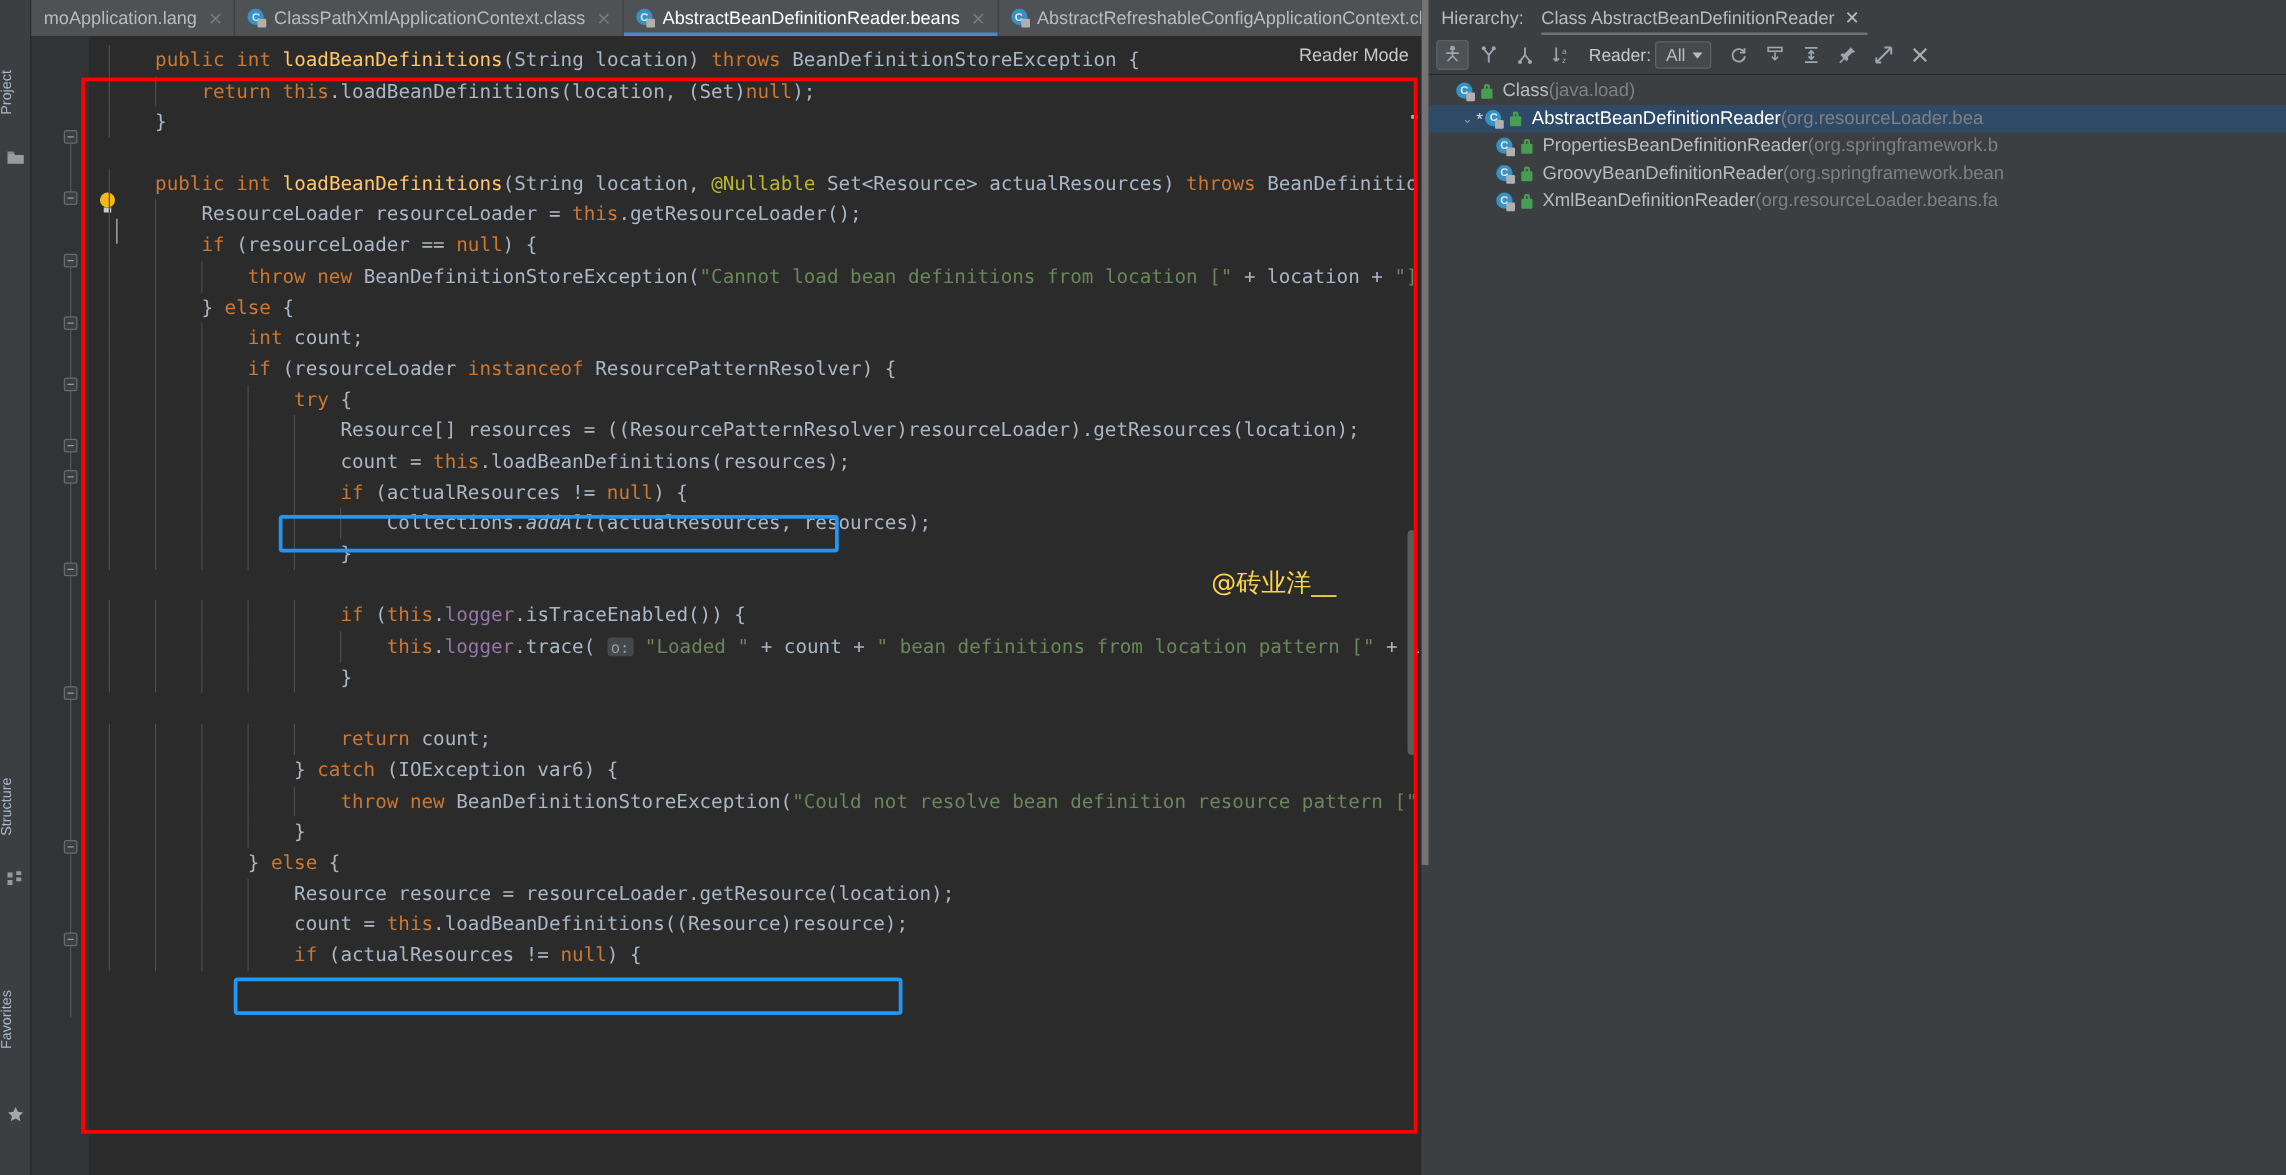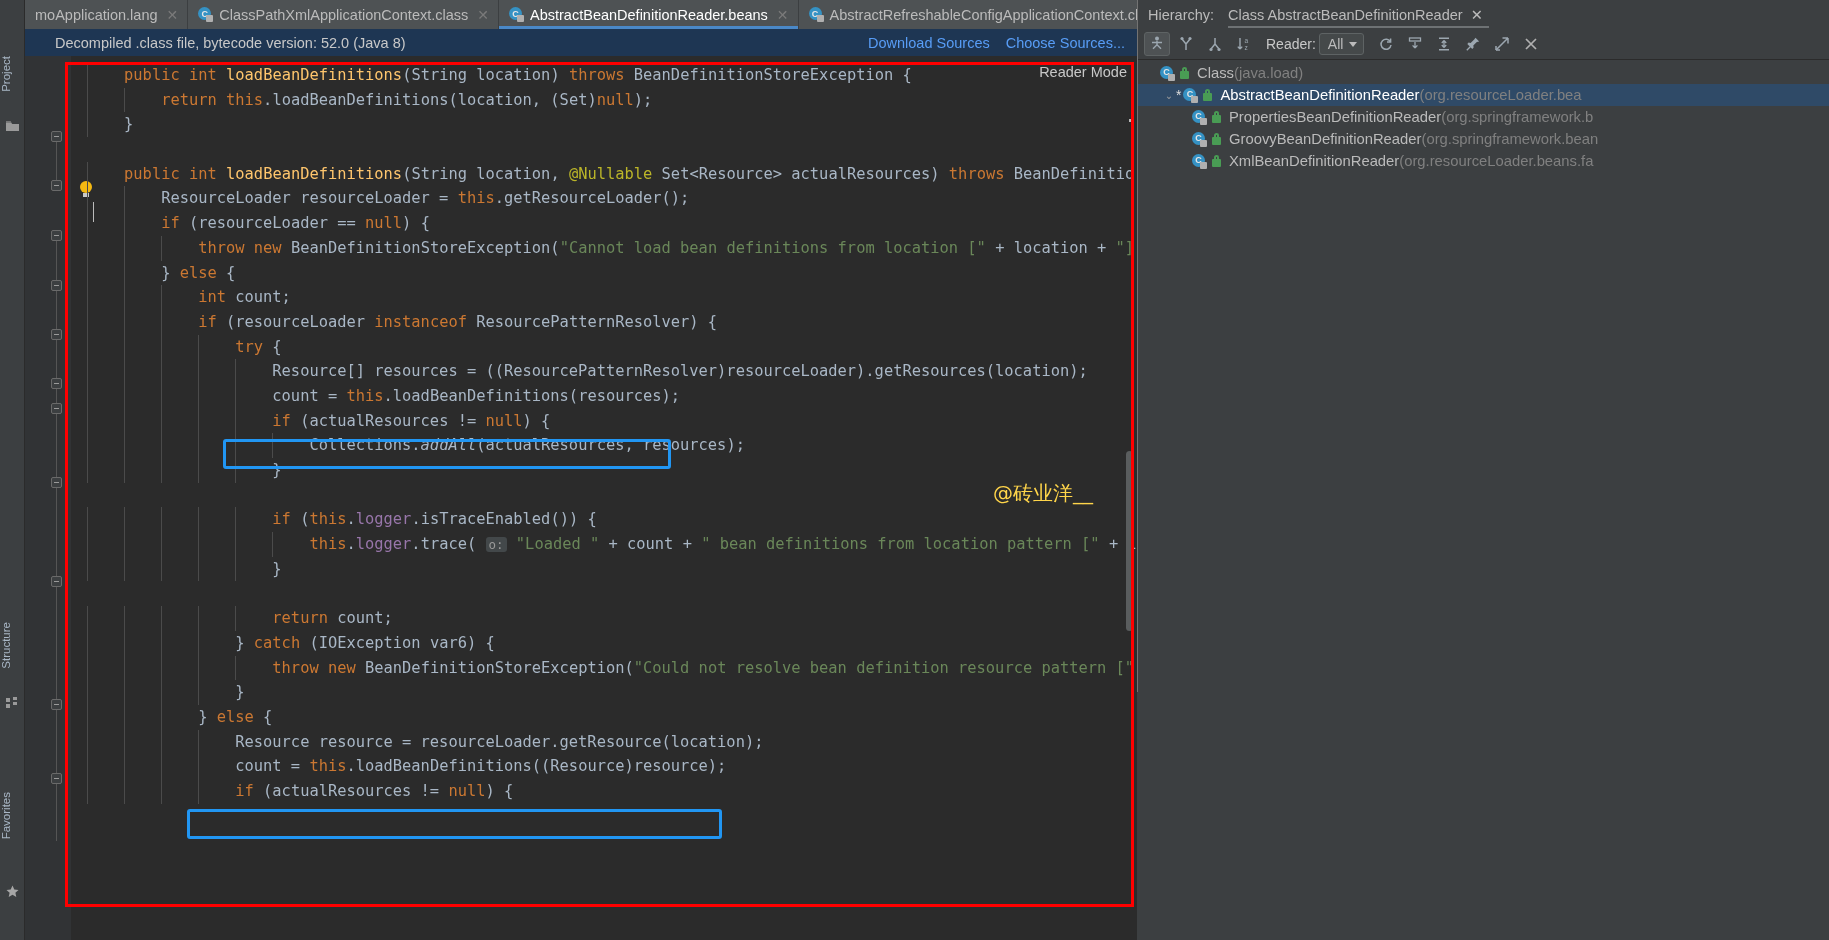--- a/index.html
+++ b/index.html
@@ -214,21 +214,21 @@
     border-radius: 4px;
   }
   .errstripe { position: absolute; width: 5px; height: 3px; }
 
   
   .hierarchy {
     flex: 1 1 auto;
     height: 692px;
     background: #3c3f41;
     display: flex; flex-direction: column;
-    border-left: 1px solid #737373;
+    border-left: 6px solid #737373;
     min-width: 0;
   }
   .hrow1 {
     height: 29px; flex: 0 0 29px;
     background: #3c3f41;
     display: flex; align-items: center;
     font-size: 14.5px; color: #bbbbbb;
     padding-left: 10px; gap: 14px;
     position: relative;
   }
@@ -368,26 +368,20 @@
       </div>
       <div class="tab">
         <span class="classicon">
             <span class="cdisc">C</span>
             <span class="lock"></span>
           </span>
         <span>AbstractRefreshableConfigApplicationContext.class</span>
       </div>
     </div>
 
-    <div class="notifbar">
-      <span>Decompiled .class file, bytecode version: 52.0 (Java 8)</span>
-      <span class="spacer"></span>
-      <span class="notiflink">Download Sources</span>
-      <span class="notiflink">Choose Sources...</span>
-    </div>
 
     <div class="editorbody">
       <div class="gutter"></div>
 
       <div class="fold" style="top:75px;"></div>
       <div class="foldline" style="top:86px; height:44px;"></div>
       <div class="fold" style="top:124px;"></div>
       <div class="fold" style="top:174px;"></div>
       <div class="foldline" style="top:185px; height:600px;"></div>
       <div class="fold" style="top:224px;"></div>
@@ -406,21 +400,21 @@
 
       <div class="codearea" id="codearea"><div class="codeline"><span class="indent-guide" style="left: 16px;"></span><span>    </span><span class="kw">public</span><span class="plain"> </span><span class="kw">int</span><span class="plain"> </span><span class="mth">loadBeanDefinitions</span><span class="plain">(String location) </span><span class="kw">throws</span><span class="plain"> BeanDefinitionStoreException {</span></div><div class="codeline"><span class="indent-guide" style="left: 16px;"></span><span class="indent-guide" style="left: 53.04px;"></span><span>        </span><span class="kw">return</span><span class="plain"> </span><span class="kw">this</span><span class="plain">.loadBeanDefinitions(location, (Set)</span><span class="kw">null</span><span class="plain">);</span></div><div class="codeline"><span class="indent-guide" style="left: 16px;"></span><span>    </span><span class="plain">}</span></div><div class="codeline"><span></span></div><div class="codeline"><span class="indent-guide" style="left: 16px;"></span><span>    </span><span class="kw">public</span><span class="plain"> </span><span class="kw">int</span><span class="plain"> </span><span class="mth">loadBeanDefinitions</span><span class="plain">(String location, </span><span class="ann">@Nullable</span><span class="plain"> Set&lt;Resource&gt; actualResources) </span><span class="kw">throws</span><span class="plain"> BeanDefinitio</span></div><div class="codeline"><span class="indent-guide" style="left: 16px;"></span><span class="indent-guide" style="left: 53.04px;"></span><span>        </span><span class="plain">ResourceLoader resourceLoader = </span><span class="kw">this</span><span class="plain">.getResourceLoader();</span></div><div class="codeline"><span class="indent-guide" style="left: 16px;"></span><span class="indent-guide" style="left: 53.04px;"></span><span>        </span><span class="kw">if</span><span class="plain"> (resourceLoader == </span><span class="kw">null</span><span class="plain">) {</span></div><div class="codeline"><span class="indent-guide" style="left: 16px;"></span><span class="indent-guide" style="left: 53.04px;"></span><span class="indent-guide" style="left: 90.08px;"></span><span>            </span><span class="kw">throw</span><span class="plain"> </span><span class="kw">new</span><span class="plain"> BeanDefinitionStoreException(</span><span class="str">"Cannot load bean definitions from location ["</span><span class="plain"> + location + </span><span class="str">"]</span></div><div class="codeline"><span class="indent-guide" style="left: 16px;"></span><span class="indent-guide" style="left: 53.04px;"></span><span>        </span><span class="plain">} </span><span class="kw">else</span><span class="plain"> {</span></div><div class="codeline"><span class="indent-guide" style="left: 16px;"></span><span class="indent-guide" style="left: 53.04px;"></span><span class="indent-guide" style="left: 90.08px;"></span><span>            </span><span class="kw">int</span><span class="plain"> count;</span></div><div class="codeline"><span class="indent-guide" style="left: 16px;"></span><span class="indent-guide" style="left: 53.04px;"></span><span class="indent-guide" style="left: 90.08px;"></span><span>            </span><span class="kw">if</span><span class="plain"> (resourceLoader </span><span class="kw">instanceof</span><span class="plain"> ResourcePatternResolver) {</span></div><div class="codeline"><span class="indent-guide" style="left: 16px;"></span><span class="indent-guide" style="left: 53.04px;"></span><span class="indent-guide" style="left: 90.08px;"></span><span class="indent-guide" style="left: 127.12px;"></span><span>                </span><span class="kw">try</span><span class="plain"> {</span></div><div class="codeline"><span class="indent-guide" style="left: 16px;"></span><span class="indent-guide" style="left: 53.04px;"></span><span class="indent-guide" style="left: 90.08px;"></span><span class="indent-guide" style="left: 127.12px;"></span><span class="indent-guide" style="left: 164.16px;"></span><span>                    </span><span class="plain">Resource[] resources = ((ResourcePatternResolver)resourceLoader).getResources(location);</span></div><div class="codeline"><span class="indent-guide" style="left: 16px;"></span><span class="indent-guide" style="left: 53.04px;"></span><span class="indent-guide" style="left: 90.08px;"></span><span class="indent-guide" style="left: 127.12px;"></span><span class="indent-guide" style="left: 164.16px;"></span><span>                    </span><span class="plain">count = </span><span class="kw">this</span><span class="plain">.loadBeanDefinitions(resources);</span></div><div class="codeline"><span class="indent-guide" style="left: 16px;"></span><span class="indent-guide" style="left: 53.04px;"></span><span class="indent-guide" style="left: 90.08px;"></span><span class="indent-guide" style="left: 127.12px;"></span><span class="indent-guide" style="left: 164.16px;"></span><span>                    </span><span class="kw">if</span><span class="plain"> (actualResources != </span><span class="kw">null</span><span class="plain">) {</span></div><div class="codeline"><span class="indent-guide" style="left: 16px;"></span><span class="indent-guide" style="left: 53.04px;"></span><span class="indent-guide" style="left: 90.08px;"></span><span class="indent-guide" style="left: 127.12px;"></span><span class="indent-guide" style="left: 164.16px;"></span><span class="indent-guide" style="left: 201.2px;"></span><span>                        </span><span class="plain">Collections.</span><span class="plain ital">addAll</span><span class="plain">(actualResources, resources);</span></div><div class="codeline"><span class="indent-guide" style="left: 16px;"></span><span class="indent-guide" style="left: 53.04px;"></span><span class="indent-guide" style="left: 90.08px;"></span><span class="indent-guide" style="left: 127.12px;"></span><span class="indent-guide" style="left: 164.16px;"></span><span>                    </span><span class="plain">}</span></div><div class="codeline"><span></span></div><div class="codeline"><span class="indent-guide" style="left: 16px;"></span><span class="indent-guide" style="left: 53.04px;"></span><span class="indent-guide" style="left: 90.08px;"></span><span class="indent-guide" style="left: 127.12px;"></span><span class="indent-guide" style="left: 164.16px;"></span><span>                    </span><span class="kw">if</span><span class="plain"> (</span><span class="kw">this</span><span class="plain">.</span><span class="fld">logger</span><span class="plain">.isTraceEnabled()) {</span></div><div class="codeline"><span class="indent-guide" style="left: 16px;"></span><span class="indent-guide" style="left: 53.04px;"></span><span class="indent-guide" style="left: 90.08px;"></span><span class="indent-guide" style="left: 127.12px;"></span><span class="indent-guide" style="left: 164.16px;"></span><span class="indent-guide" style="left: 201.2px;"></span><span>                        </span><span class="kw">this</span><span class="plain">.</span><span class="fld">logger</span><span class="plain">.trace( </span><span class="hint">o:</span><span class="plain"> </span><span class="str">"Loaded "</span><span class="plain"> + count + </span><span class="str">" bean definitions from location pattern ["</span><span class="plain"> + lo</span></div><div class="codeline"><span class="indent-guide" style="left: 16px;"></span><span class="indent-guide" style="left: 53.04px;"></span><span class="indent-guide" style="left: 90.08px;"></span><span class="indent-guide" style="left: 127.12px;"></span><span class="indent-guide" style="left: 164.16px;"></span><span>                    </span><span class="plain">}</span></div><div class="codeline"><span></span></div><div class="codeline"><span class="indent-guide" style="left: 16px;"></span><span class="indent-guide" style="left: 53.04px;"></span><span class="indent-guide" style="left: 90.08px;"></span><span class="indent-guide" style="left: 127.12px;"></span><span class="indent-guide" style="left: 164.16px;"></span><span>                    </span><span class="kw">return</span><span class="plain"> count;</span></div><div class="codeline"><span class="indent-guide" style="left: 16px;"></span><span class="indent-guide" style="left: 53.04px;"></span><span class="indent-guide" style="left: 90.08px;"></span><span class="indent-guide" style="left: 127.12px;"></span><span>                </span><span class="plain">} </span><span class="kw">catch</span><span class="plain"> (IOException var6) {</span></div><div class="codeline"><span class="indent-guide" style="left: 16px;"></span><span class="indent-guide" style="left: 53.04px;"></span><span class="indent-guide" style="left: 90.08px;"></span><span class="indent-guide" style="left: 127.12px;"></span><span class="indent-guide" style="left: 164.16px;"></span><span>                    </span><span class="kw">throw</span><span class="plain"> </span><span class="kw">new</span><span class="plain"> BeanDefinitionStoreException(</span><span class="str">"Could not resolve bean definition resource pattern ["</span></div><div class="codeline"><span class="indent-guide" style="left: 16px;"></span><span class="indent-guide" style="left: 53.04px;"></span><span class="indent-guide" style="left: 90.08px;"></span><span class="indent-guide" style="left: 127.12px;"></span><span>                </span><span class="plain">}</span></div><div class="codeline"><span class="indent-guide" style="left: 16px;"></span><span class="indent-guide" style="left: 53.04px;"></span><span class="indent-guide" style="left: 90.08px;"></span><span>            </span><span class="plain">} </span><span class="kw">else</span><span class="plain"> {</span></div><div class="codeline"><span class="indent-guide" style="left: 16px;"></span><span class="indent-guide" style="left: 53.04px;"></span><span class="indent-guide" style="left: 90.08px;"></span><span class="indent-guide" style="left: 127.12px;"></span><span>                </span><span class="plain">Resource resource = resourceLoader.getResource(location);</span></div><div class="codeline"><span class="indent-guide" style="left: 16px;"></span><span class="indent-guide" style="left: 53.04px;"></span><span class="indent-guide" style="left: 90.08px;"></span><span class="indent-guide" style="left: 127.12px;"></span><span>                </span><span class="plain">count = </span><span class="kw">this</span><span class="plain">.loadBeanDefinitions((Resource)resource);</span></div><div class="codeline"><span class="indent-guide" style="left: 16px;"></span><span class="indent-guide" style="left: 53.04px;"></span><span class="indent-guide" style="left: 90.08px;"></span><span class="indent-guide" style="left: 127.12px;"></span><span>                </span><span class="kw">if</span><span class="plain"> (actualResources != </span><span class="kw">null</span><span class="plain">) {</span></div></div>
 
       <div style="position:absolute; left:68px; top:146px; width:1px; height:20px; background:#bbbbbb;"></div>
 
       <div class="bluebox" style="left:198px; top:383px; width:448px; height:30px;"></div>
       <div class="bluebox" style="left:162px; top:753px; width:535px; height:30px;"></div>
 
       <div class="readermode">Reader Mode</div>
 
-      <div class="watermark" style="left:944px; top:424px;margin-left:24px;">@砖业洋__</div>
+      <div class="watermark" style="left:944px; top:424px;">@砖业洋__</div>
 
       <div class="scrollthumb" style="right:4px; top:395px; height:180px;"></div>
       <div class="errstripe" style="right:3px; top:63px; background:#b9b9b9;"></div>
     </div>
 
     <div class="redbox" style="left:40px; top:62px; width:1069px; height:845px;"></div>
   </div>
 
   <div class="hierarchy">
     <div class="hrow1">

